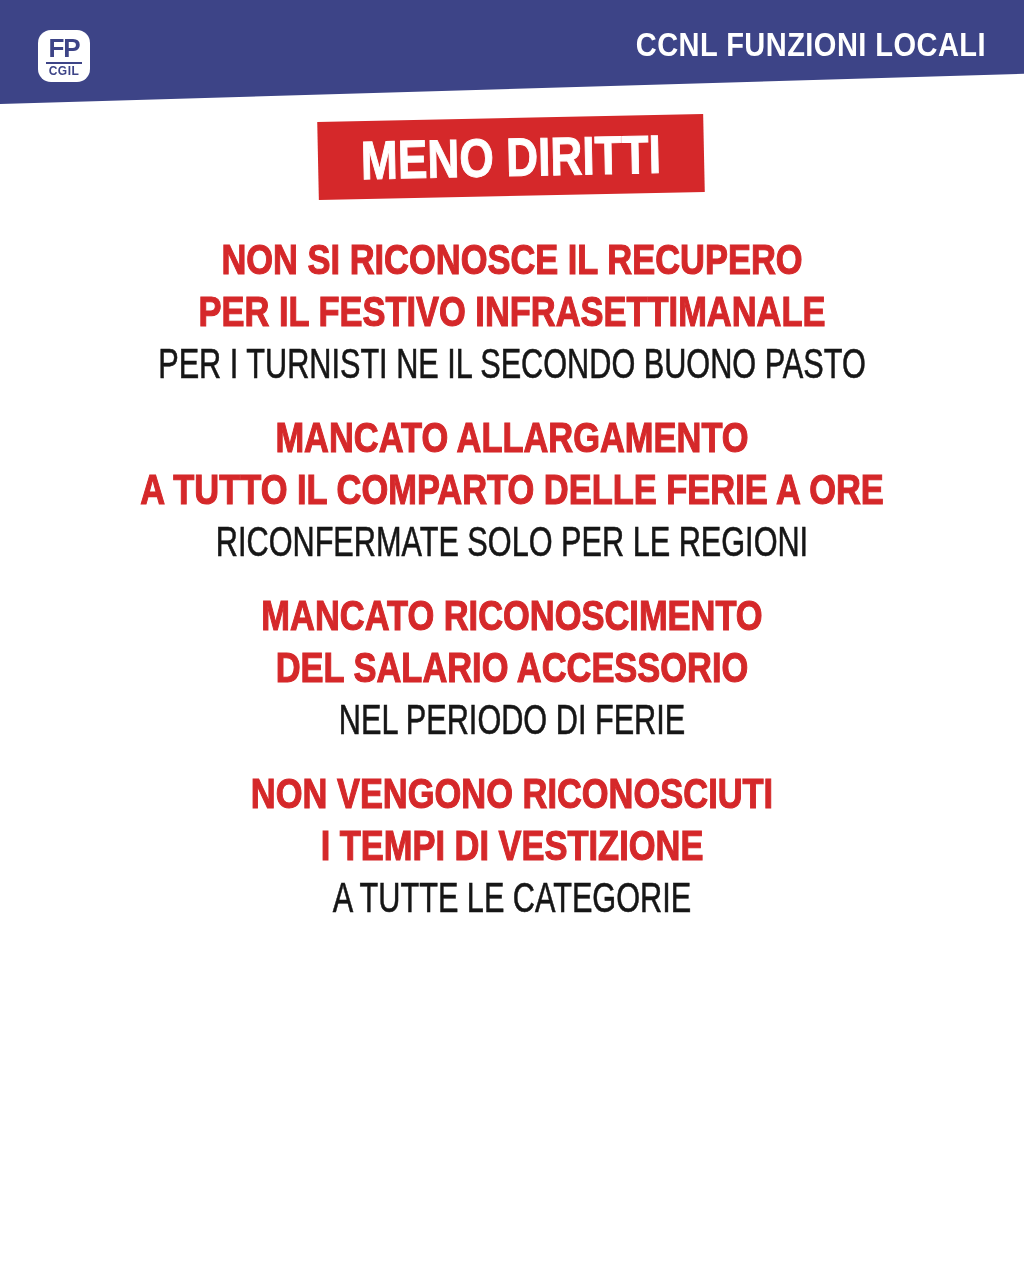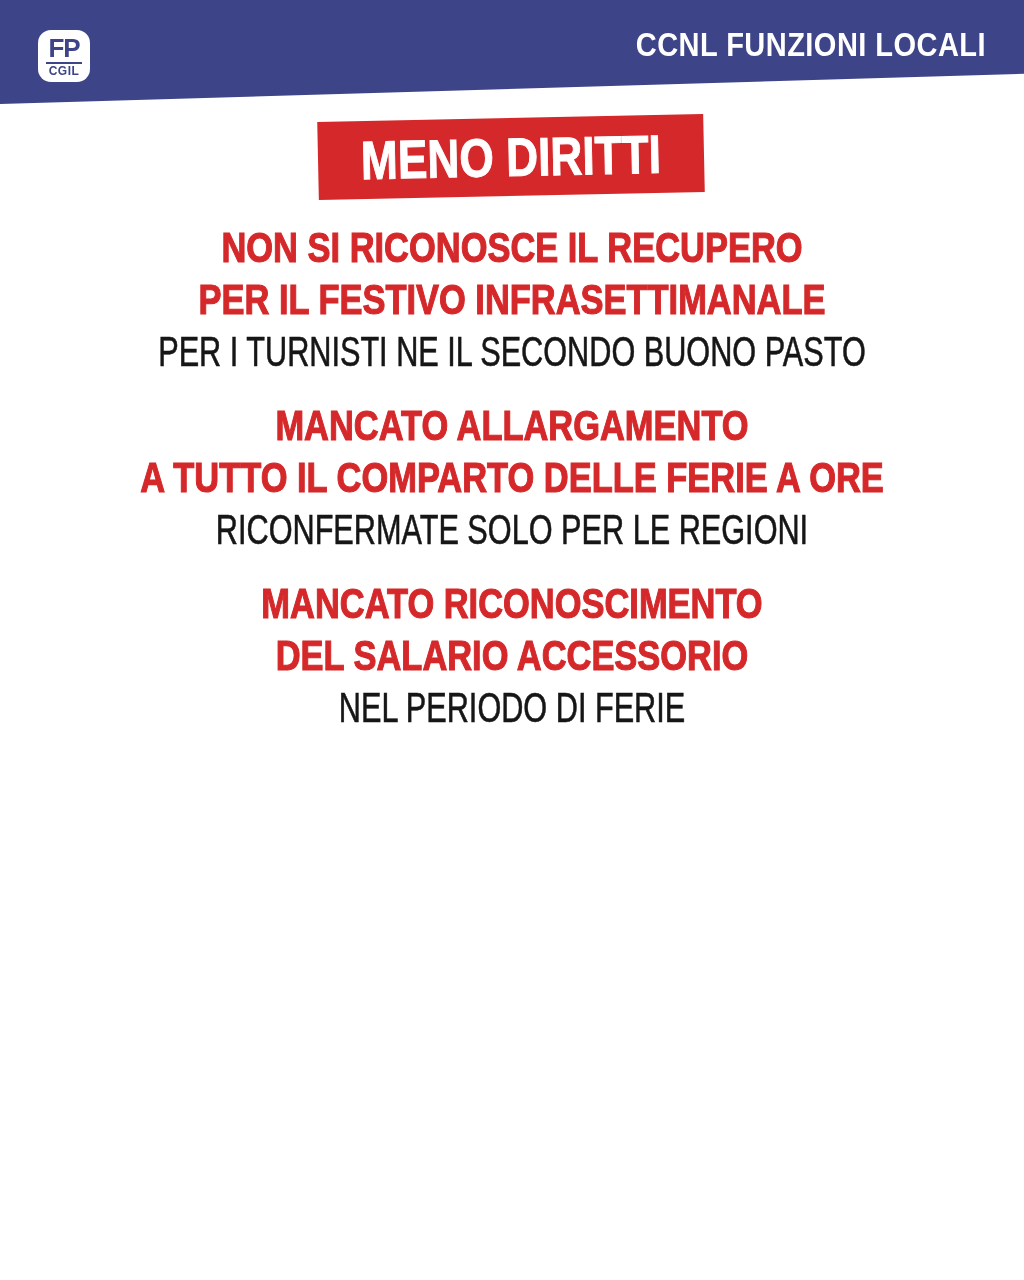--- a/index.html
+++ b/index.html
@@ -85,20 +85,21 @@
 
   
   .sections {
     position: absolute;
     top: 222px; left: 0;
     width: 100%;
     text-align: center;
   }
   .section {
     margin-bottom: 22px;
+    margin-top: 12px;
   }
   .line {
     line-height: 52px;
     white-space: nowrap;
     transform-origin: center;
   }
   .red-line {
     color: #d5282a;
     font-size: 42px;
     font-weight: 700;
@@ -139,15 +140,20 @@
       <div class="section">
         <div class="line red-line">MANCATO ALLARGAMENTO</div>
         <div class="line red-line">A TUTTO IL COMPARTO DELLE FERIE A ORE</div>
         <div class="line black-line">RICONFERMATE SOLO PER LE REGIONI</div>
       </div>
       <div class="section">
         <div class="line red-line">MANCATO RICONOSCIMENTO</div>
         <div class="line red-line">DEL SALARIO ACCESSORIO</div>
         <div class="line black-line">NEL PERIODO DI FERIE</div>
       </div>
+      <div class="section">
+        <div class="line red-line">NON VENGONO RICONOSCIUTI</div>
+        <div class="line red-line">I TEMPI DI VESTIZIONE</div>
+        <div class="line black-line">A TUTTE LE CATEGORIE</div>
+      </div>
     </main>
 
 </div>
 
 </body></html>

